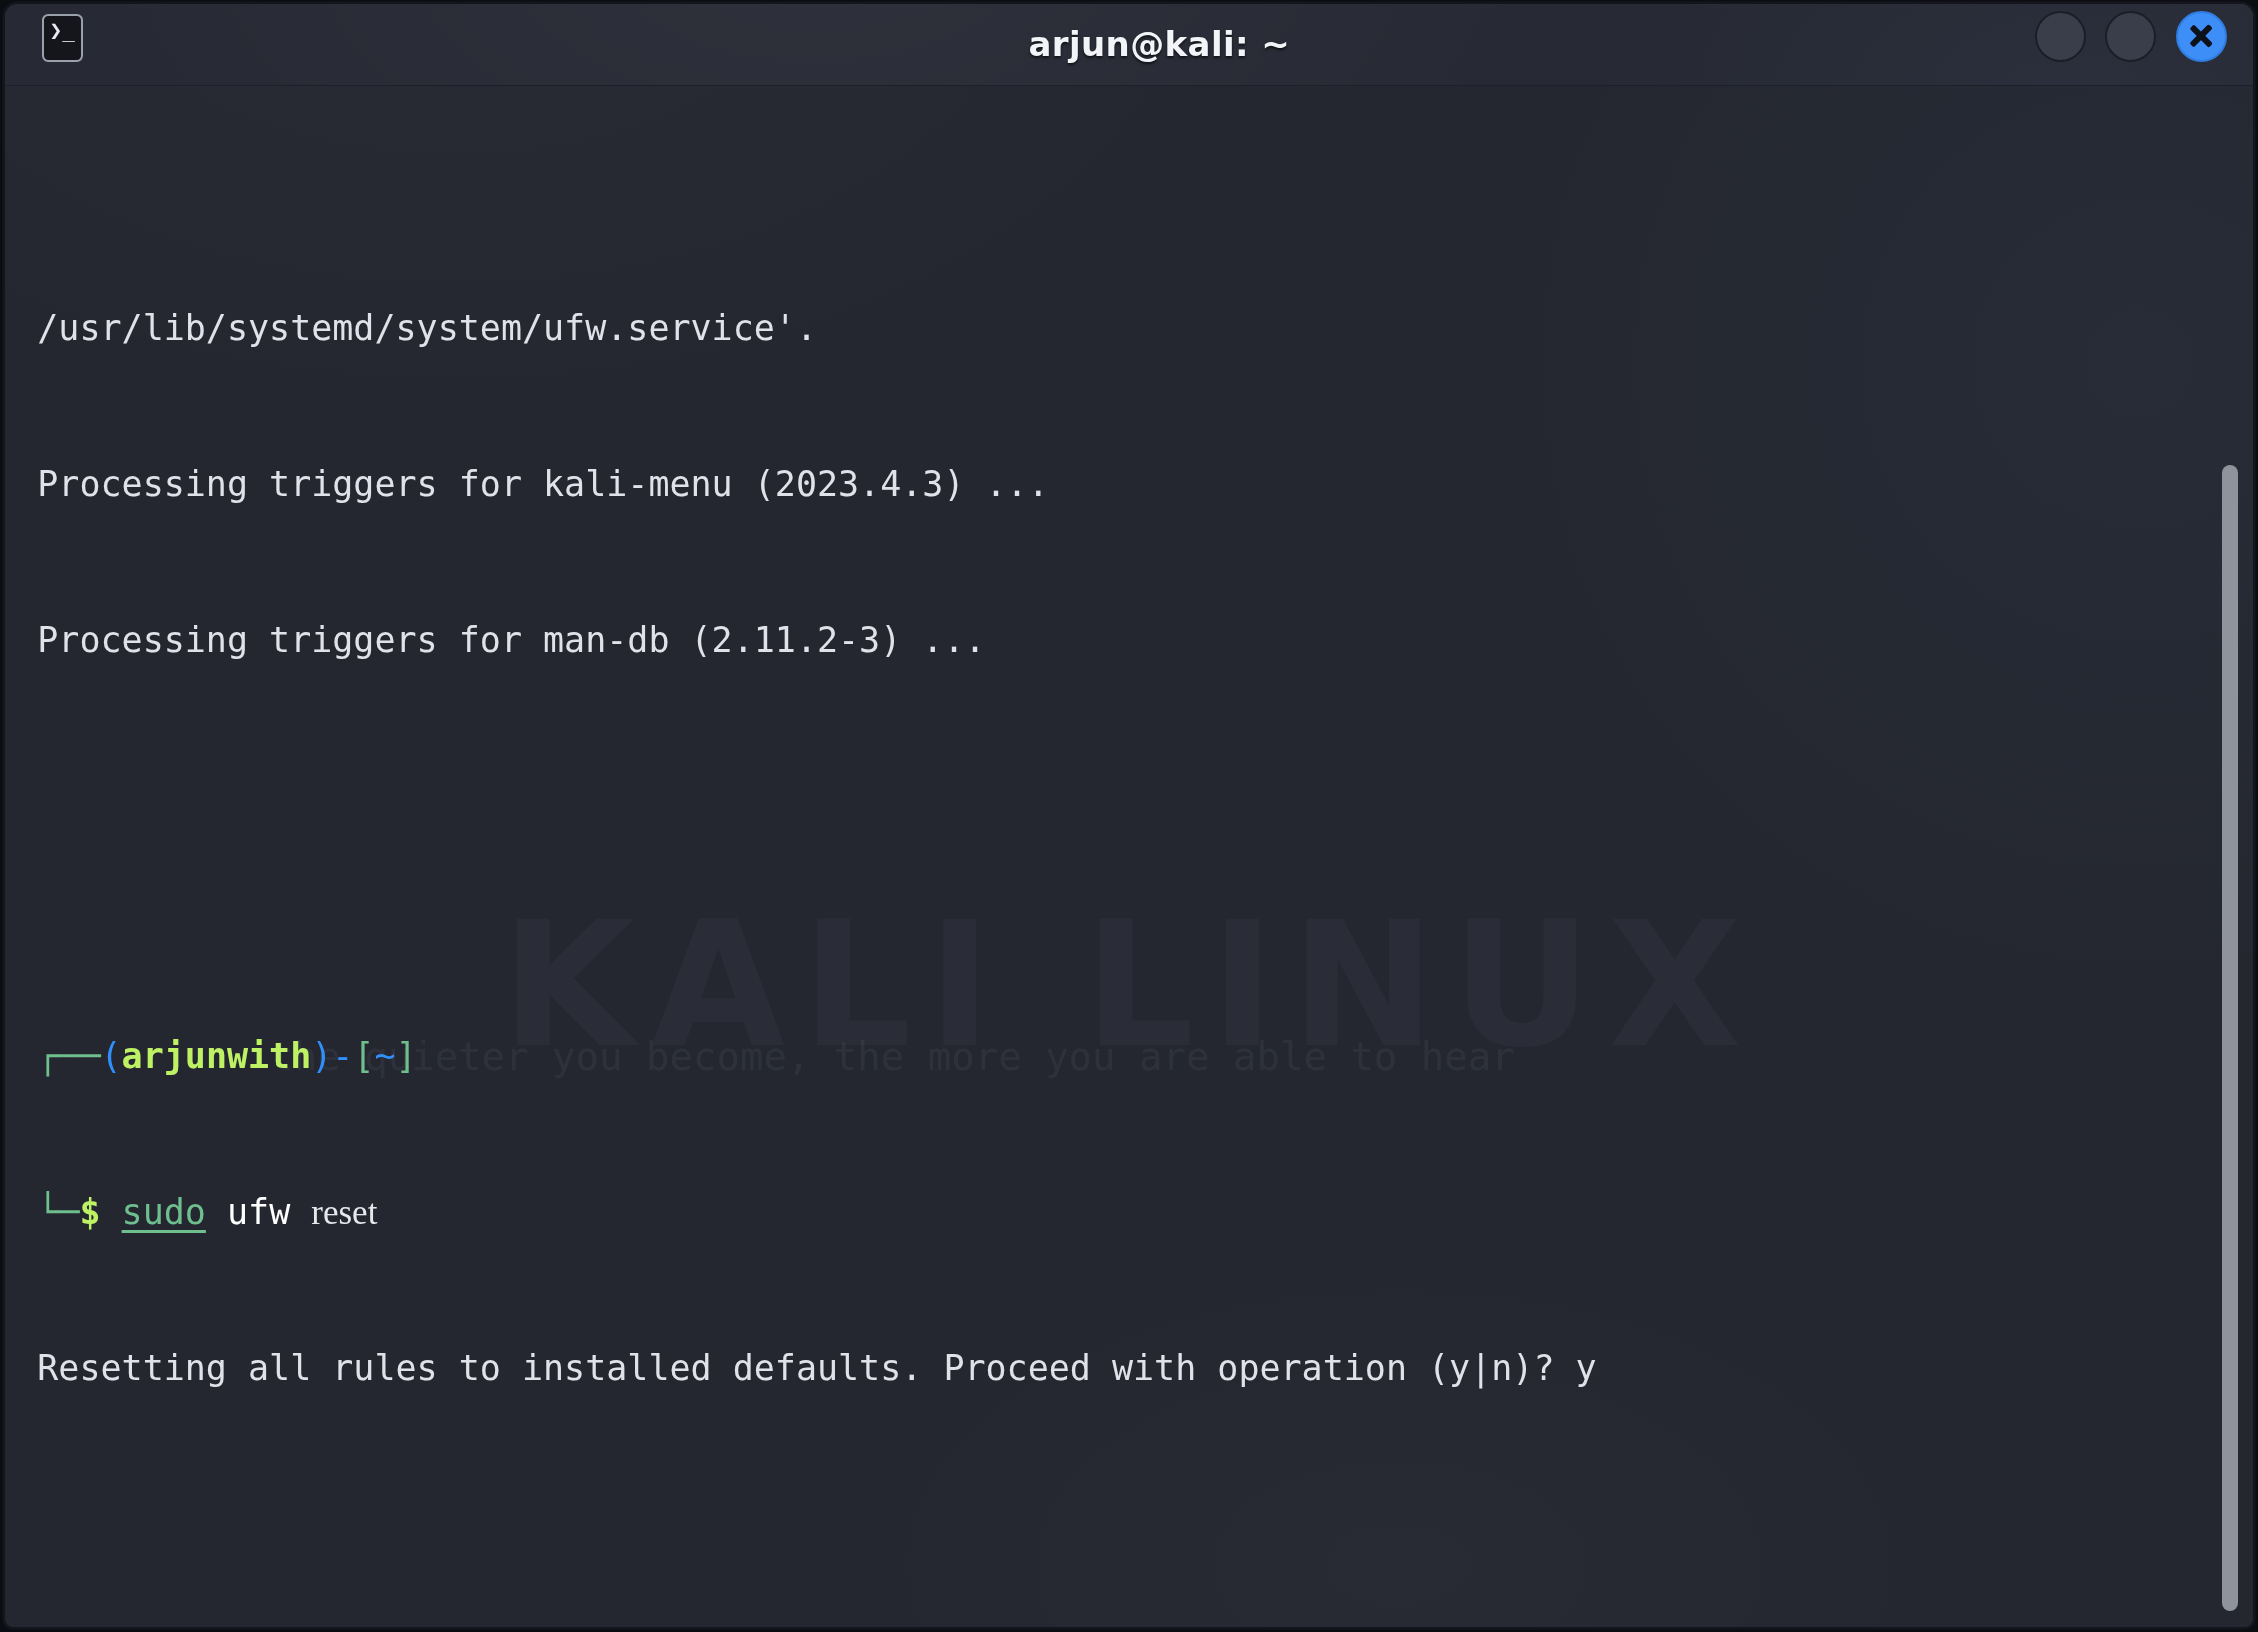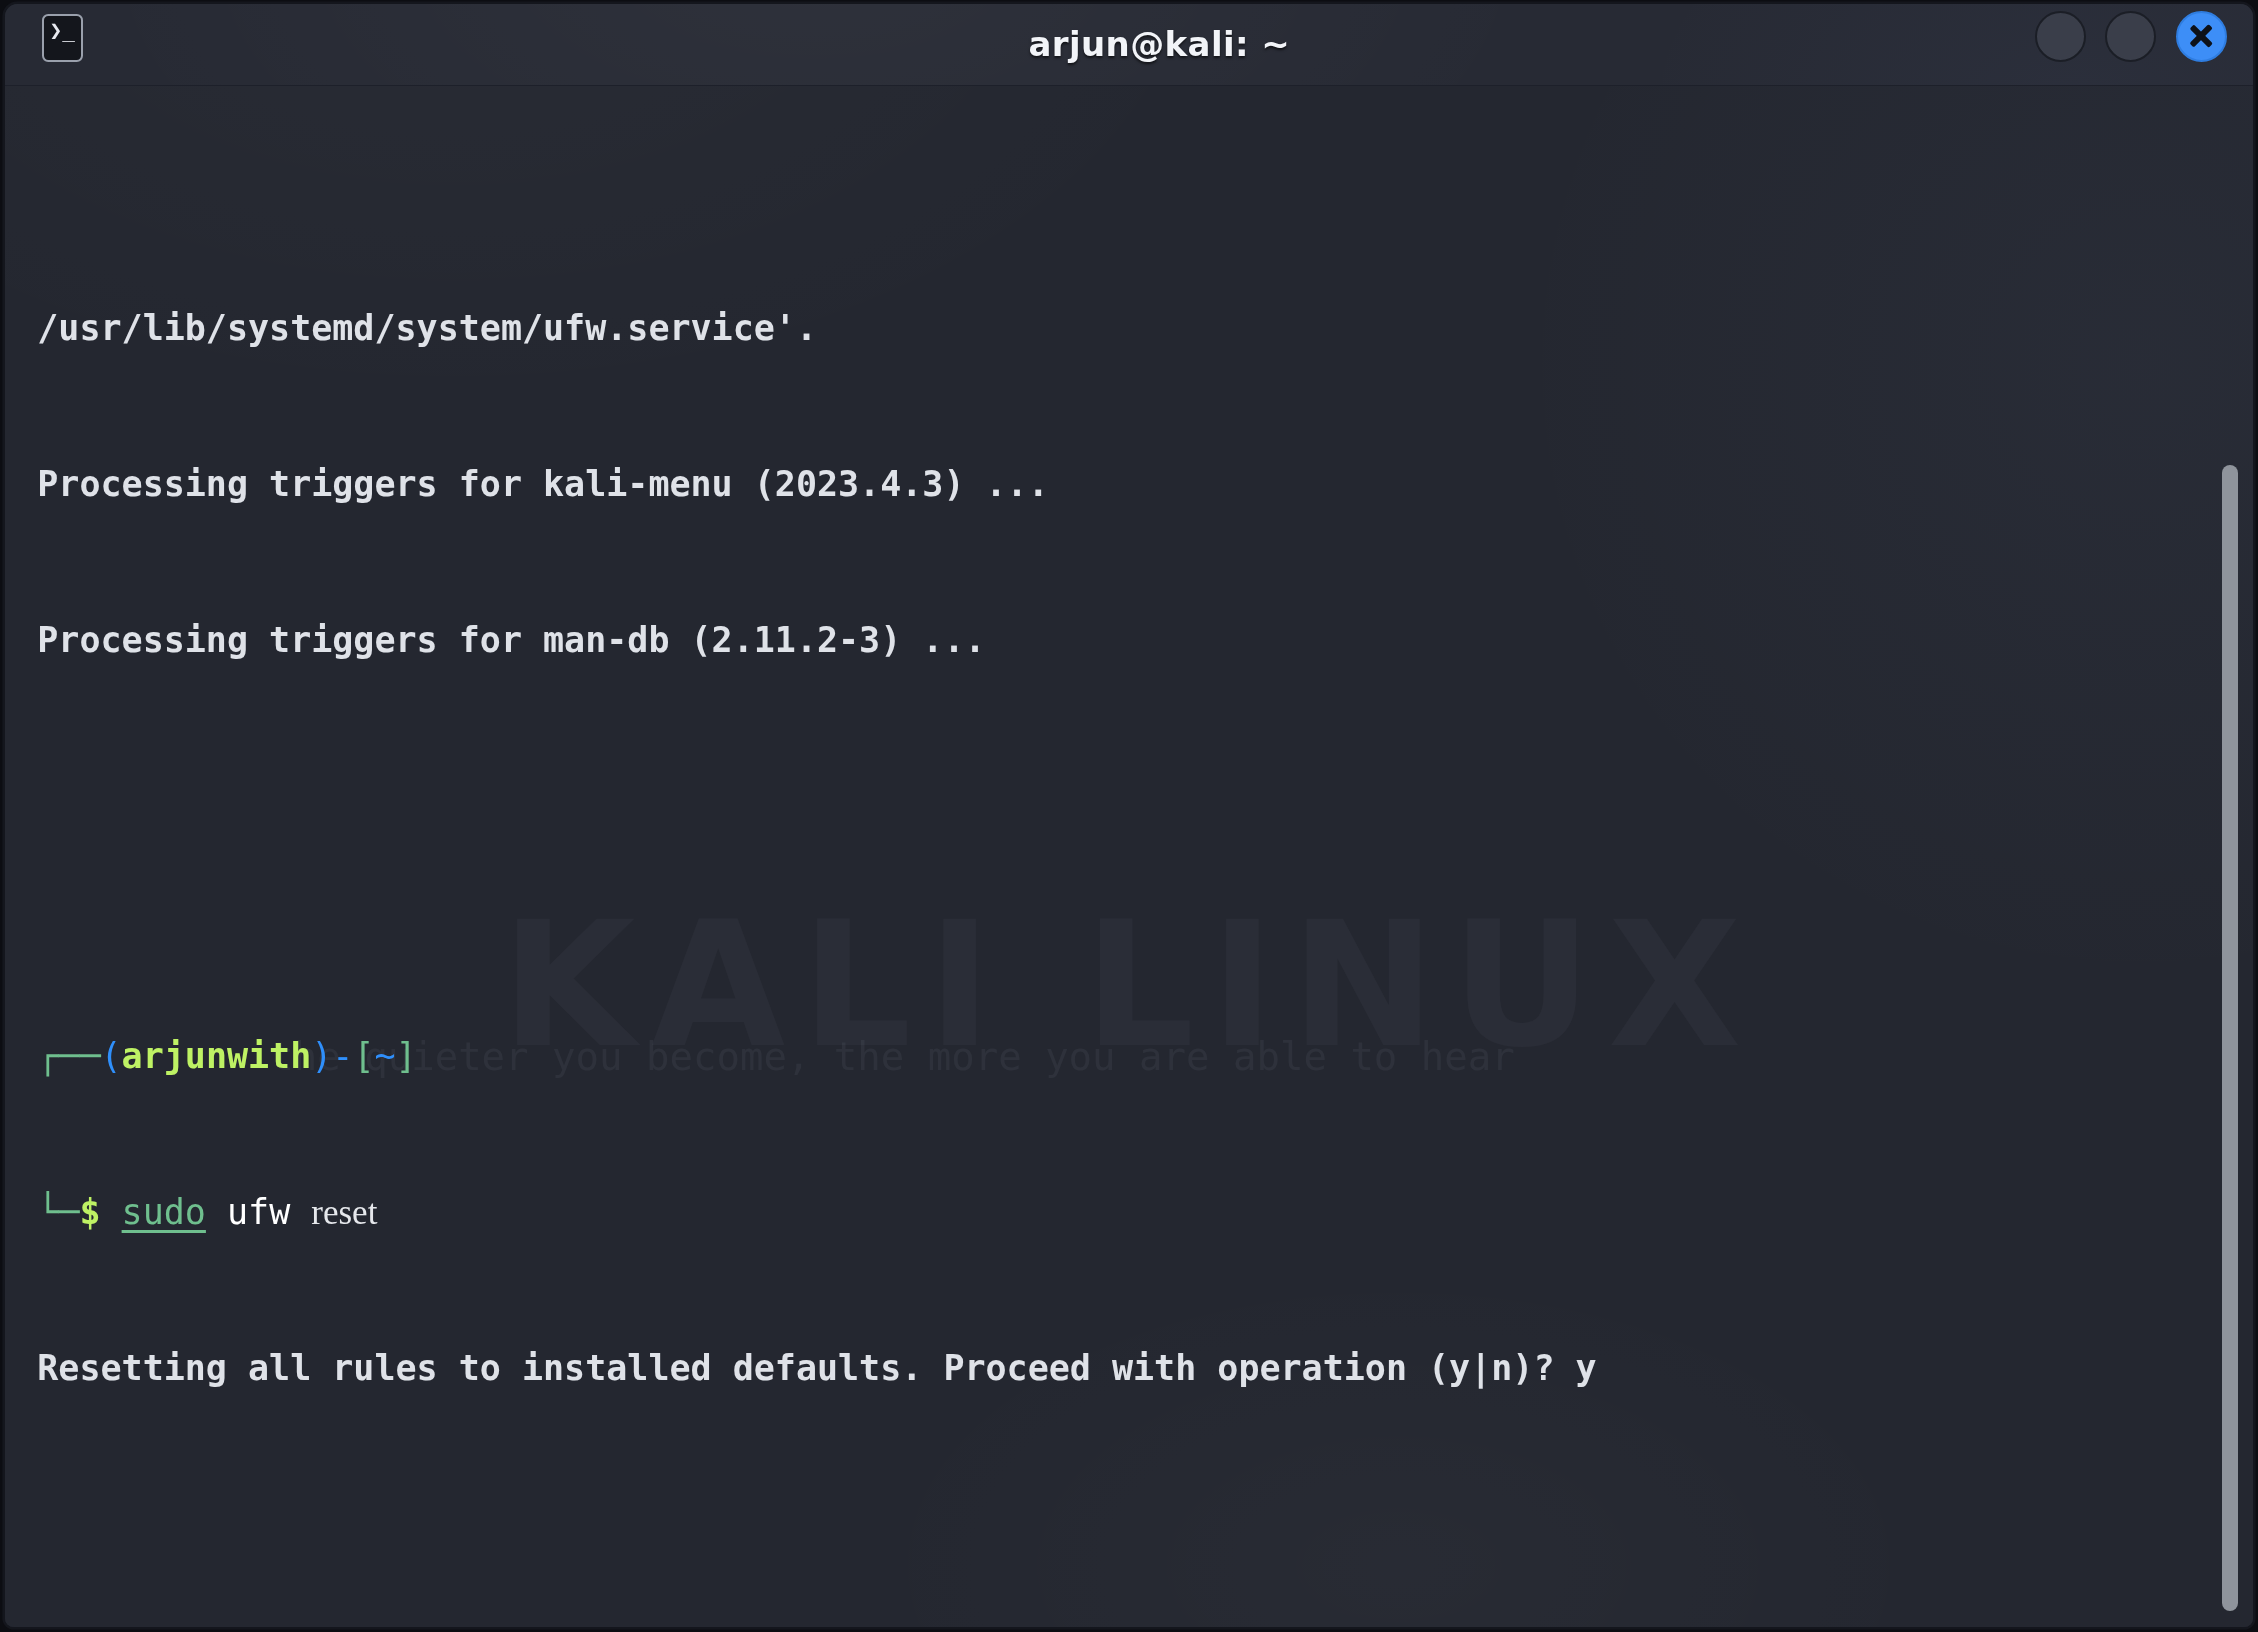--- a/index.html
+++ b/index.html
@@ -193,21 +193,21 @@
   .b  { color: #bef264; font-weight: bold; }  
   .bd { color: #2f8ffb; }            
   .gd { color: #6fbf8e; }            
   .cmd-sudo {
     color: #6fbf8e;
     text-decoration: underline;
     text-underline-offset: 6.2px;
   }
   .cmd-bin { color: #ffffff; }
   .cmd-arg { color: #e6e8ec; font-family: Liberation Serif, serif; }
-  .out { color: #dfe2e8; font-weight: bold; }
+  .out { color: #dfe2e8; }
 
   
   .scrollbar {
     position: absolute;
     right: 8.8px;
     top: 0;
     bottom: 0;
     width: 30px;
     z-index: 5;
   }

